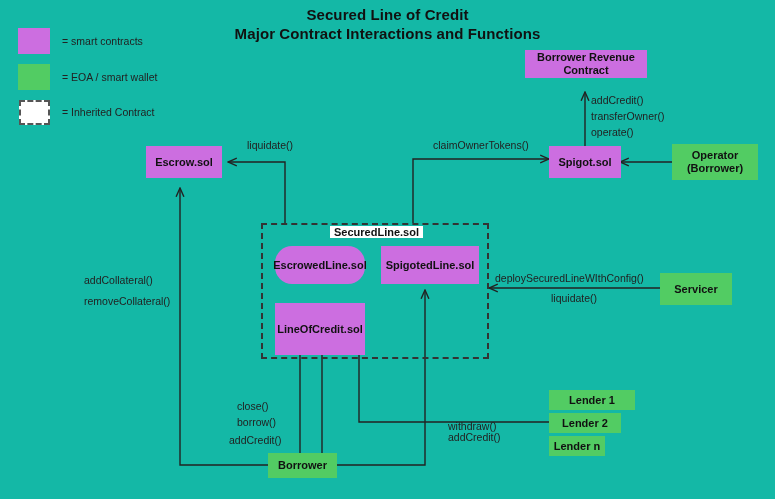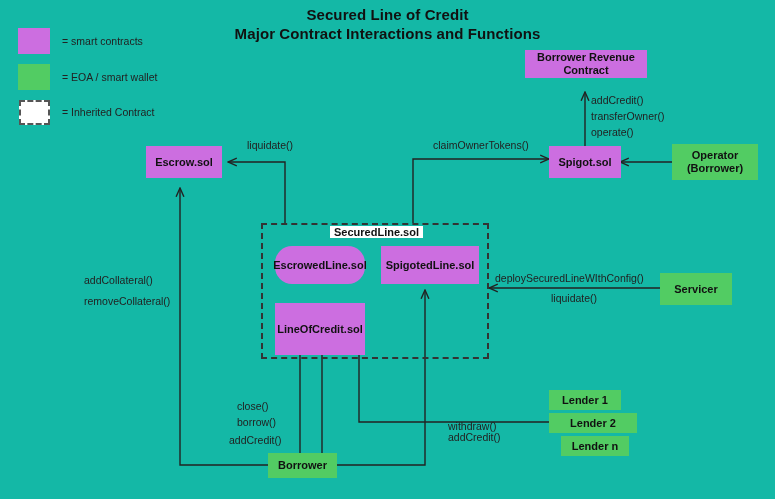--- a/index.html
+++ b/index.html
@@ -167,27 +167,27 @@
   </div>
 
   <div class="node purple" style="left:275px; top:303px; width:90px; height:52px;">
     <span>LineOfCredit.sol</span>
   </div>
 
   <div class="node green" style="left:660px; top:273px; width:72px; height:32px;">
     <span>Servicer</span>
   </div>
 
-  <div class="node green" style="left:549px; top:390px; width:72px; height:20px;">
+  <div class="node green" style="left:549px; top:390px; width:86px; height:20px;">
     <span>Lender 1</span>
   </div>
-  <div class="node green" style="left:549px; top:413px; width:88px; height:20px;">
+  <div class="node green" style="left:549px; top:413px; width:72px; height:20px;">
     <span>Lender 2</span>
   </div>
-  <div class="node green" style="left:561px; top:436px; width:68px; height:20px;">
+  <div class="node green" style="left:549px; top:436px; width:56px; height:20px;">
     <span>Lender n</span>
   </div>
 
   <div class="node green" style="left:268px; top:453px; width:69px; height:25px;">
     <span>Borrower</span>
   </div>
 
   <div class="label" style="left:247px; top:137px;">liquidate()</div>
 
   <div class="label" style="left:433px; top:137px;">claimOwnerTokens()</div>

